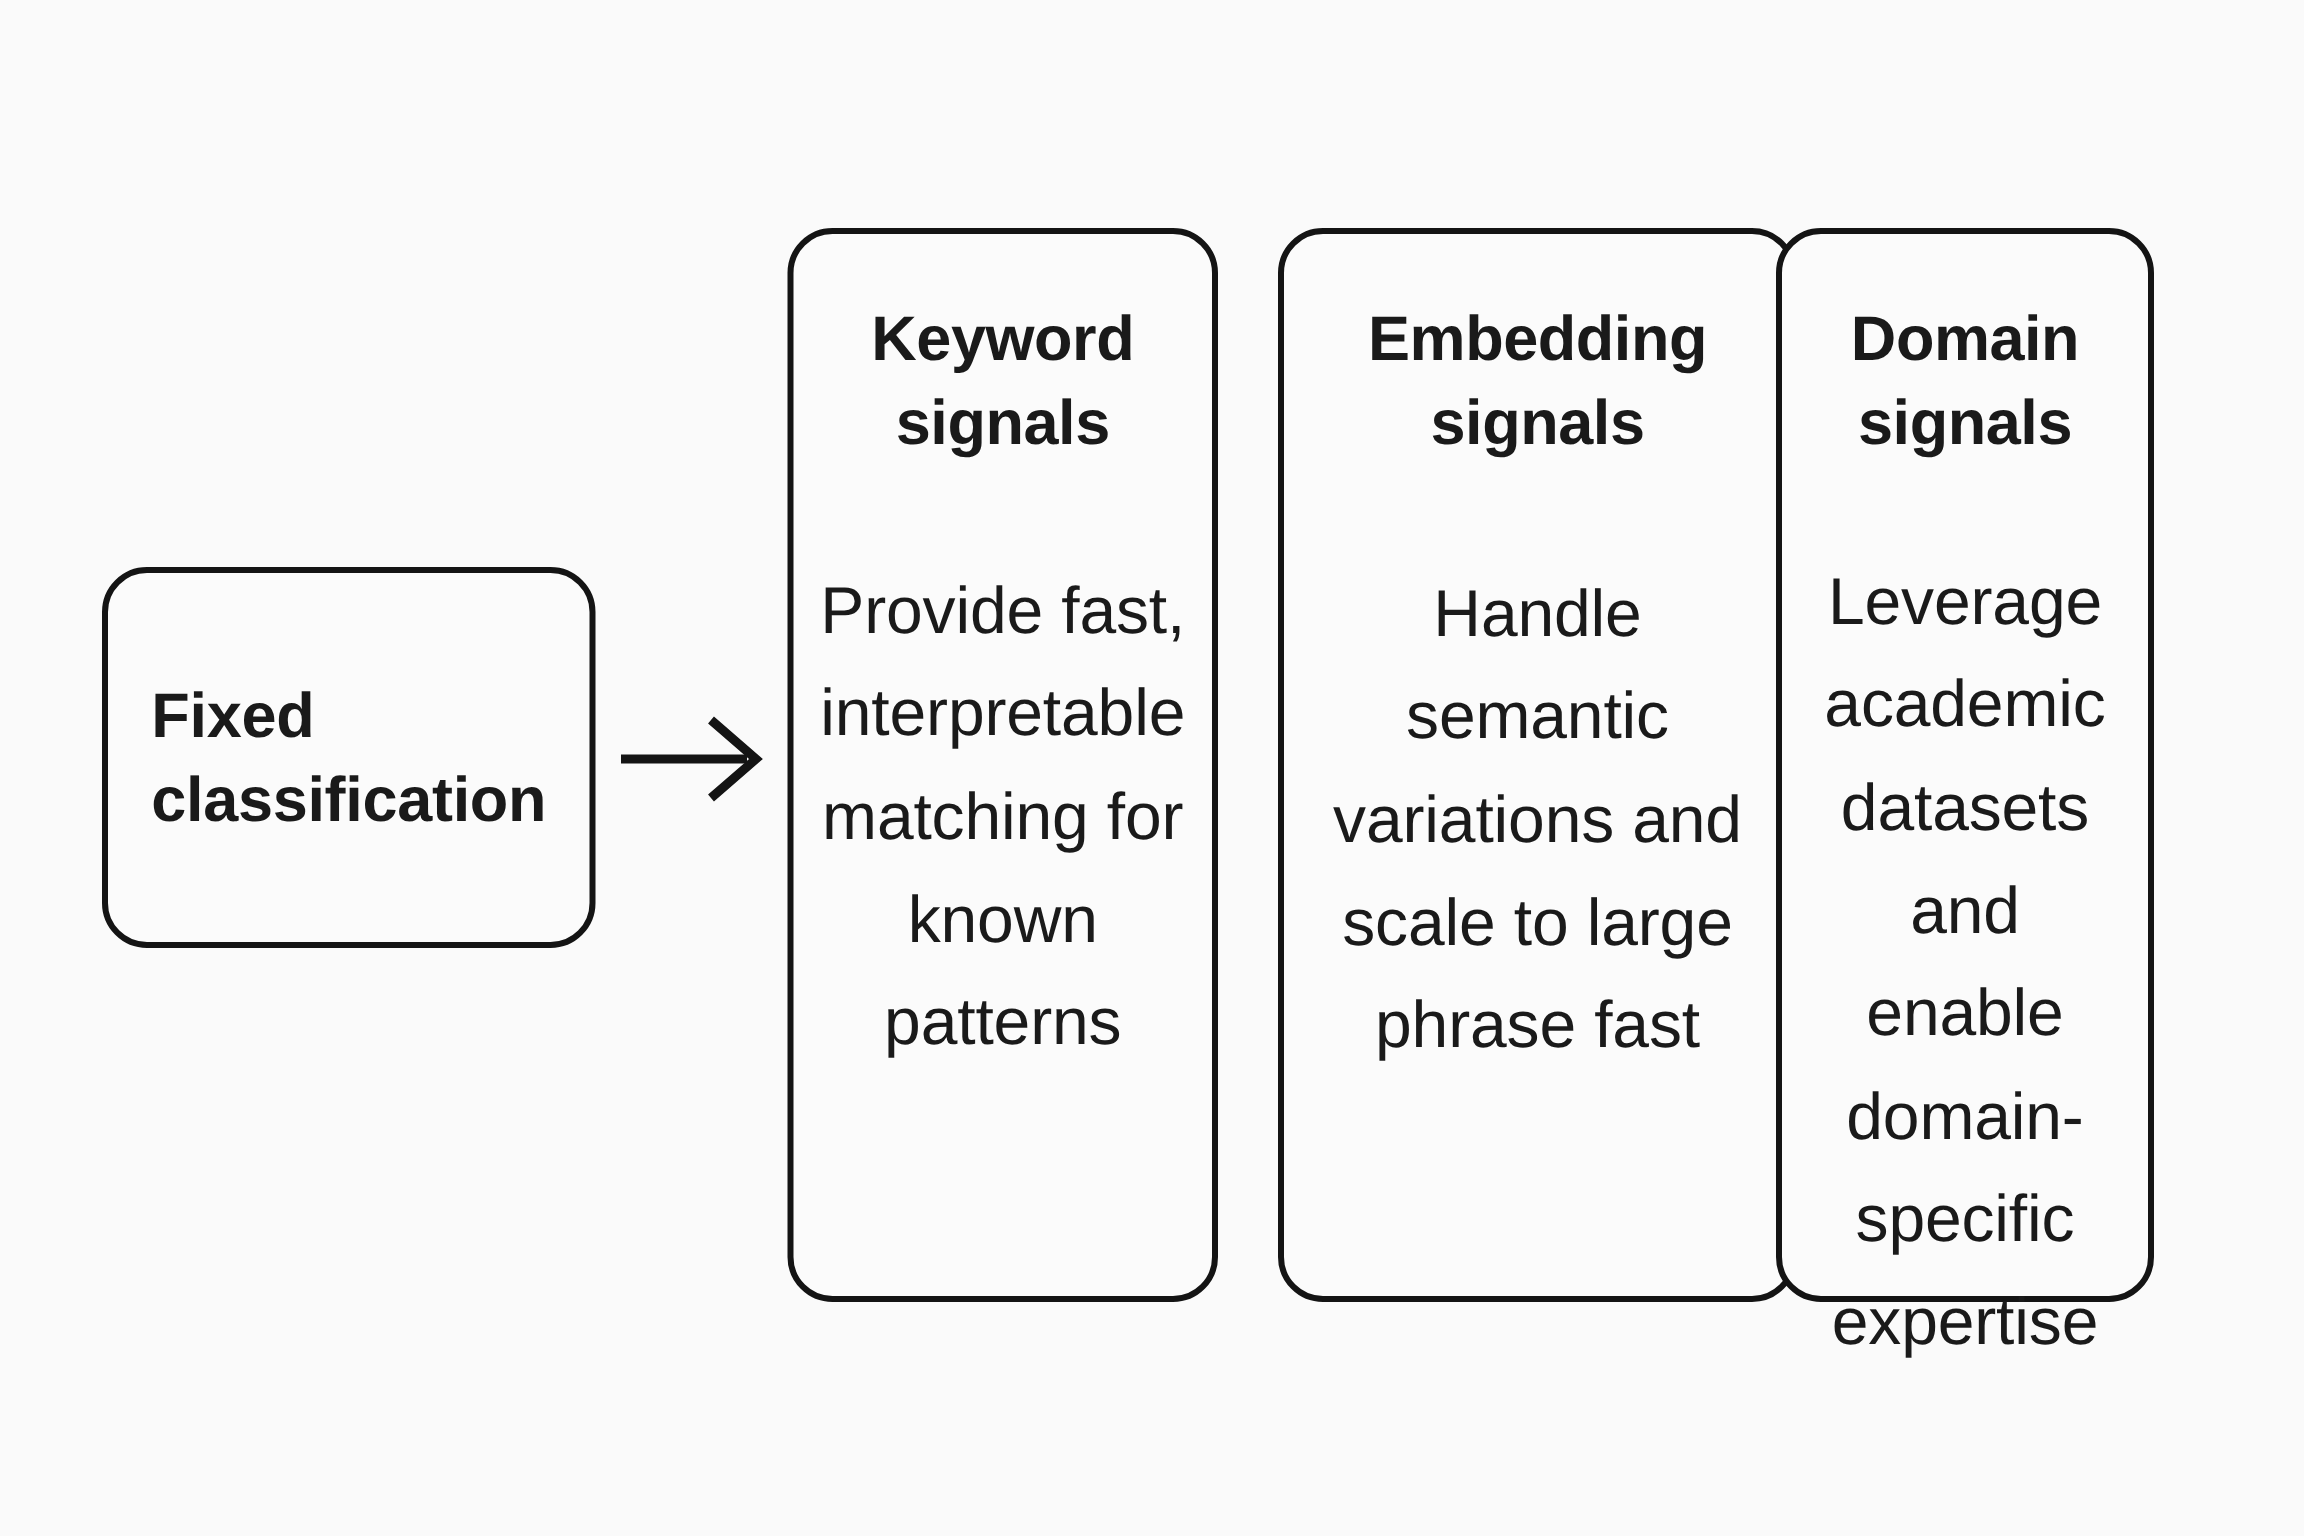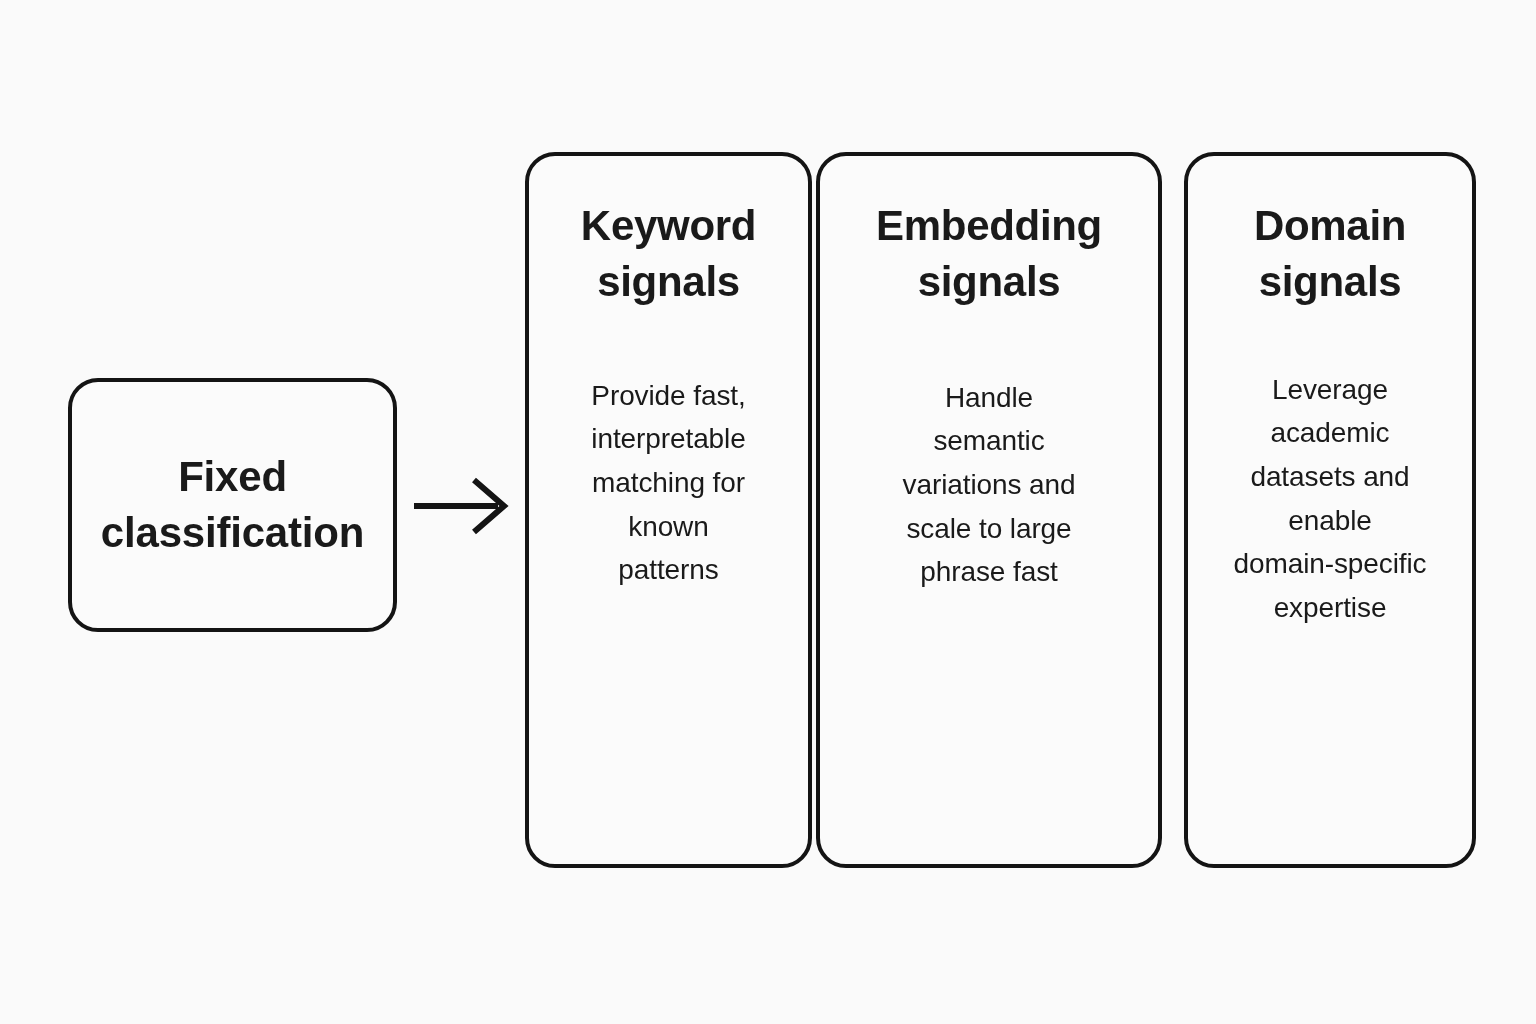--- a/index.html
+++ b/index.html
@@ -28,21 +28,20 @@
     top: 378px;
     width: 329px;
     height: 254px;
     box-sizing: border-box;
     border: 4px solid #141414;
     border-radius: 30px;
     background: #fbfbfb;
     display: flex;
     align-items: center;
     justify-content: center;
-    text-align: center;
   }
   .source-label {
     font-size: 42px;
     font-weight: bold;
     line-height: 1.34;
     letter-spacing: -0.2px;
     padding: 0 16px;
     white-space: pre-line;
   }
 
@@ -63,33 +62,33 @@
     box-sizing: border-box;
     border: 4px solid #141414;
     border-radius: 30px;
     background: #fbfbfb;
     padding: 42px 16px 0 16px;
     display: flex;
     flex-direction: column;
     text-align: center;
   }
   #card-0 { left: 525px;  width: 287px; }
-  #card-1 { left: 816px;  width: 346px; }
-  #card-2 { left: 1184px; width: 292px; }
+  #card-1 { left: 852px;  width: 346px; }
+  #card-2 { left: 1184px; width: 252px; }
 
   .card-title {
     font-size: 42px;
     font-weight: bold;
     line-height: 1.33;
     letter-spacing: -0.3px;
     white-space: pre-line;
   }
   .card-body {
     margin-top: 64px;
-    font-size: 28px;
+    font-size: 44px;
     font-weight: normal;
     line-height: 1.56;
     letter-spacing: -0.1px;
     white-space: pre-line;
   }
   #card-1 .card-body { margin-top: 66px; }
   #card-2 .card-body { margin-top: 58px; }
 </style>
 </head>
 <body>

